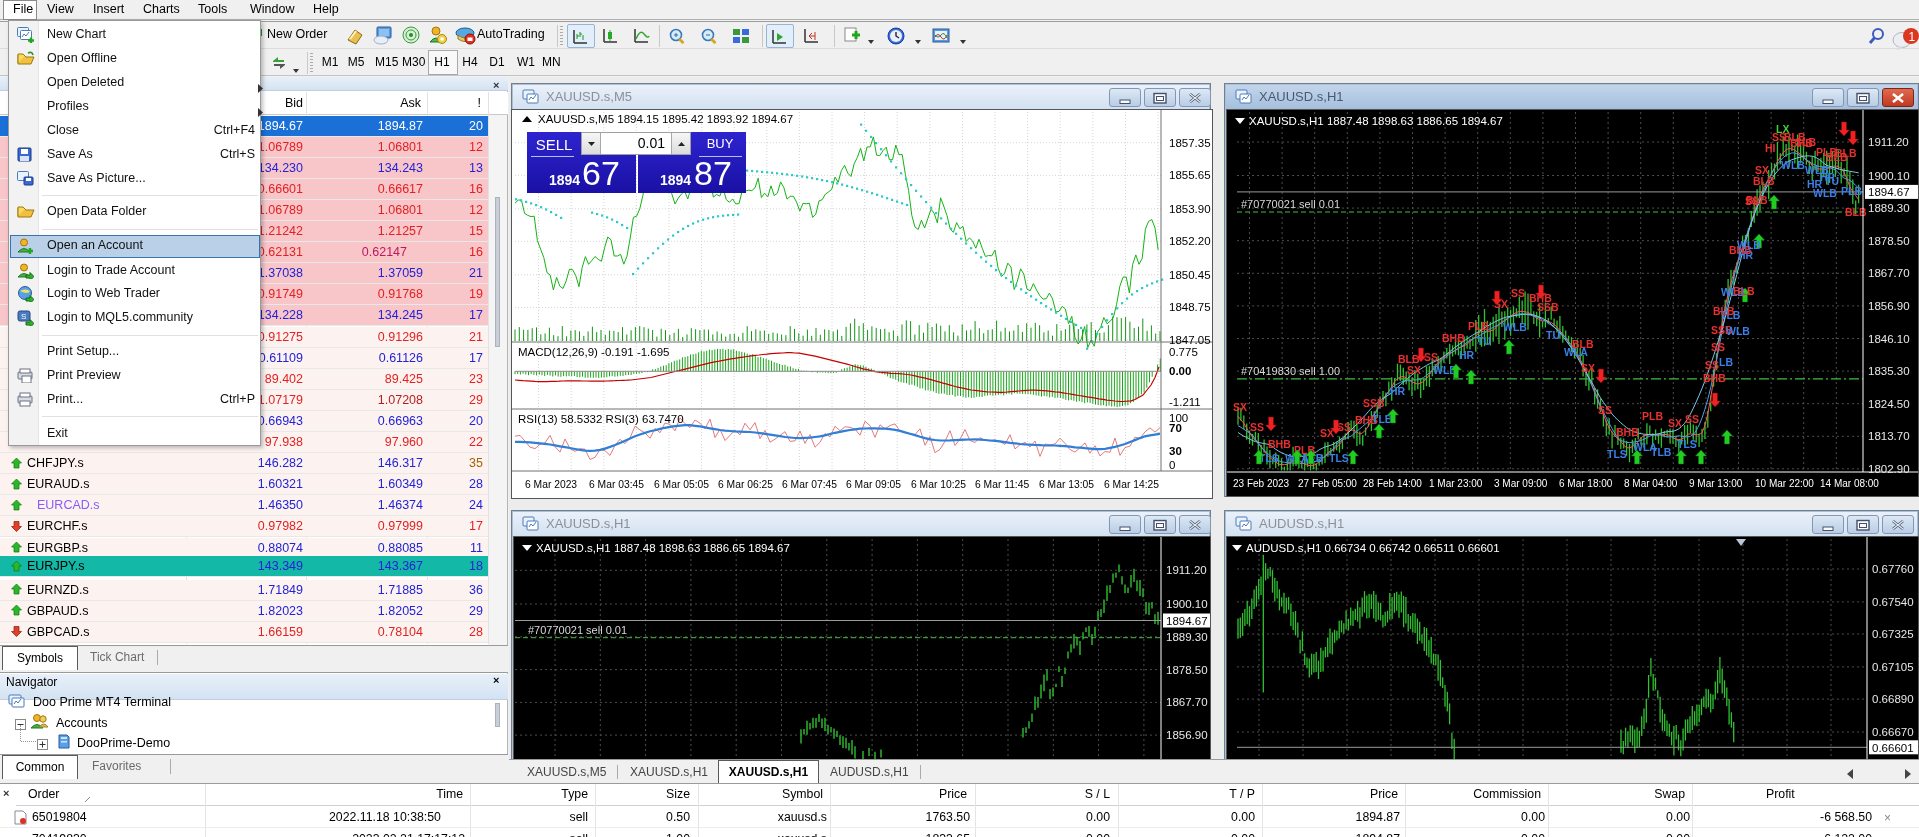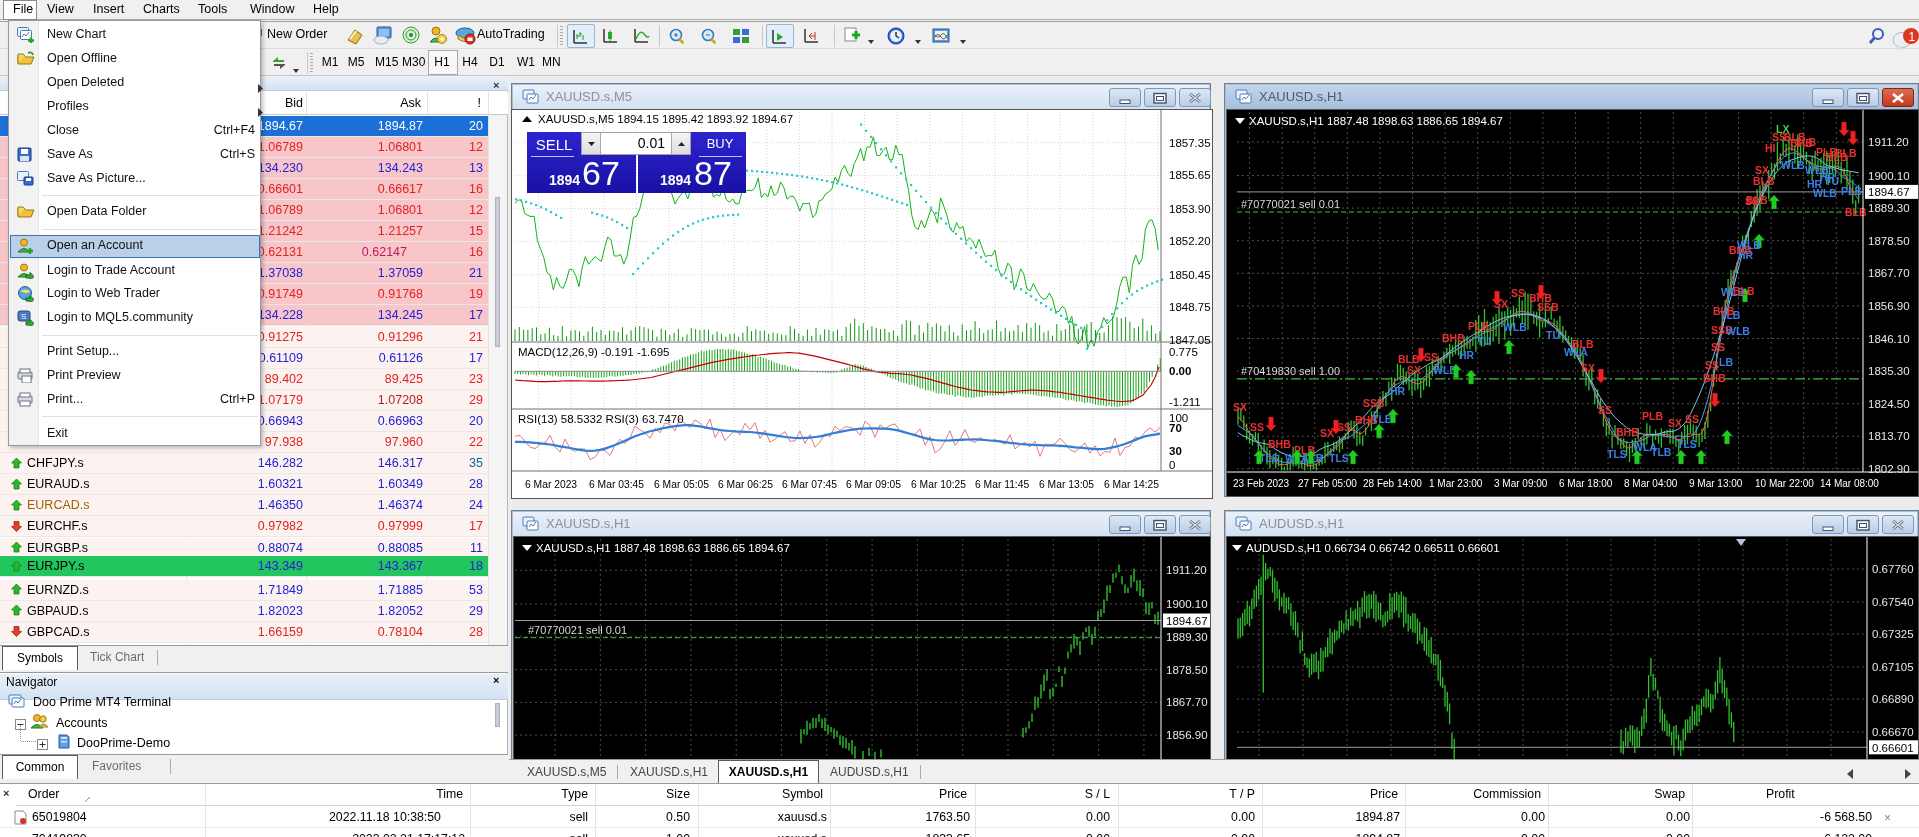--- a/index.html
+++ b/index.html
@@ -275,36 +275,36 @@
       <span class="cell-r" style="left:320px;width:103px;color:#e22222">97.960</span>
       <span class="cell-r" style="left:430px;width:53px;color:#e22222">22</span>
     </div>
     <div class="mwrow" style="top:376.1px;background:#fcf3f1;border-bottom:1px solid #e8e8e8">
       <span style="left:11px;top:4.5px"><svg width="11" height="11">
           <path d="M5.5 0 L10.5 5 H8 V10 H3 V5 H0.5 Z" fill="#2ab82a" stroke="#0a7a0a" stroke-width="0.7"></path>
         </svg></span>
       <span style="left:27px;color:#000">CHFJPY.s</span>
       <span class="cell-r" style="left:200px;width:103px;color:#2222d6">146.282</span>
       <span class="cell-r" style="left:320px;width:103px;color:#2222d6">146.317</span>
-      <span class="cell-r" style="left:430px;width:53px;color:#0369a1">35</span>
+      <span class="cell-r" style="left:430px;width:53px;color:#a16207">35</span>
     </div>
     <div class="mwrow" style="top:397.2px;background:#fcf3f1;border-bottom:1px solid #e8e8e8">
       <span style="left:11px;top:4.5px"><svg width="11" height="11">
           <path d="M5.5 0 L10.5 5 H8 V10 H3 V5 H0.5 Z" fill="#2ab82a" stroke="#0a7a0a" stroke-width="0.7"></path>
         </svg></span>
       <span style="left:27px;color:#000">EURAUD.s</span>
       <span class="cell-r" style="left:200px;width:103px;color:#2222d6">1.60321</span>
       <span class="cell-r" style="left:320px;width:103px;color:#2222d6">1.60349</span>
       <span class="cell-r" style="left:430px;width:53px;color:#2222d6">28</span>
     </div>
     <div class="mwrow" style="top:418.3px;background:#fcf3f1;border-bottom:1px solid #e8e8e8">
       <span style="left:11px;top:4.5px"><svg width="11" height="11">
           <path d="M5.5 0 L10.5 5 H8 V10 H3 V5 H0.5 Z" fill="#2ab82a" stroke="#0a7a0a" stroke-width="0.7"></path>
         </svg></span>
-      <span style="left:27px;color:#a16207">EURCAD.s</span>
+      <span style="left:37px;color:#8b5cf6">EURCAD.s</span>
       <span class="cell-r" style="left:200px;width:103px;color:#2222d6">1.46350</span>
       <span class="cell-r" style="left:320px;width:103px;color:#2222d6">1.46374</span>
       <span class="cell-r" style="left:430px;width:53px;color:#2222d6">24</span>
     </div>
     <div class="mwrow" style="top:439.4px;background:#fcf3f1;border-bottom:1px solid #e8e8e8">
       <span style="left:11px;top:4.5px"><svg width="11" height="11">
           <path d="M5.5 10.5 L10.5 5.5 H8 V0.5 H3 V5.5 H0.5 Z" fill="#e04028" stroke="#8a1808" stroke-width="0.7"></path>
         </svg></span>
       <span style="left:27px;color:#000">EURCHF.s</span>
       <span class="cell-r" style="left:200px;width:103px;color:#e22222">0.97982</span>
@@ -313,37 +313,37 @@
     </div>
     <div class="mwrow" style="top:460.5px;background:#fcf3f1;border-bottom:1px solid #e8e8e8">
       <span style="left:11px;top:4.5px"><svg width="11" height="11">
           <path d="M5.5 0 L10.5 5 H8 V10 H3 V5 H0.5 Z" fill="#2ab82a" stroke="#0a7a0a" stroke-width="0.7"></path>
         </svg></span>
       <span style="left:27px;color:#000">EURGBP.s</span>
       <span class="cell-r" style="left:200px;width:103px;color:#2222d6">0.88074</span>
       <span class="cell-r" style="left:320px;width:103px;color:#2222d6">0.88085</span>
       <span class="cell-r" style="left:430px;width:53px;color:#2222d6">11</span>
     </div>
-    <div class="mwrow" style="top:479px;background:#22c55e;border-bottom:1px solid #e8e8e8">
+    <div class="mwrow" style="top:479px;background:#14b8a6;border-bottom:1px solid #e8e8e8">
       <span style="left:11px;top:4.5px"><svg width="11" height="11">
           <path d="M5.5 0 L10.5 5 H8 V10 H3 V5 H0.5 Z" fill="#2ab82a" stroke="#0a7a0a" stroke-width="0.7"></path>
         </svg></span>
       <span style="left:27px;color:#000">EURJPY.s</span>
       <span class="cell-r" style="left:200px;width:103px;color:#2222d6">143.349</span>
       <span class="cell-r" style="left:320px;width:103px;color:#2222d6">143.367</span>
       <span class="cell-r" style="left:430px;width:53px;color:#2222d6">18</span>
     </div>
     <div class="mwrow" style="top:502.7px;background:#fcf3f1;border-bottom:1px solid #e8e8e8">
       <span style="left:11px;top:4.5px"><svg width="11" height="11">
           <path d="M5.5 0 L10.5 5 H8 V10 H3 V5 H0.5 Z" fill="#2ab82a" stroke="#0a7a0a" stroke-width="0.7"></path>
         </svg></span>
       <span style="left:27px;color:#000">EURNZD.s</span>
       <span class="cell-r" style="left:200px;width:103px;color:#2222d6">1.71849</span>
       <span class="cell-r" style="left:320px;width:103px;color:#2222d6">1.71885</span>
-      <span class="cell-r" style="left:430px;width:53px;color:#2222d6">53</span>
+      <span class="cell-r" style="left:430px;width:53px;color:#2222d6">36</span>
     </div>
     <div class="mwrow" style="top:523.8px;background:#fcf3f1;border-bottom:1px solid #e8e8e8">
       <span style="left:11px;top:4.5px"><svg width="11" height="11">
           <path d="M5.5 0 L10.5 5 H8 V10 H3 V5 H0.5 Z" fill="#2ab82a" stroke="#0a7a0a" stroke-width="0.7"></path>
         </svg></span>
       <span style="left:27px;color:#000">GBPAUD.s</span>
       <span class="cell-r" style="left:200px;width:103px;color:#2222d6">1.82023</span>
       <span class="cell-r" style="left:320px;width:103px;color:#2222d6">1.82052</span>
       <span class="cell-r" style="left:430px;width:53px;color:#2222d6">29</span>
     </div>

